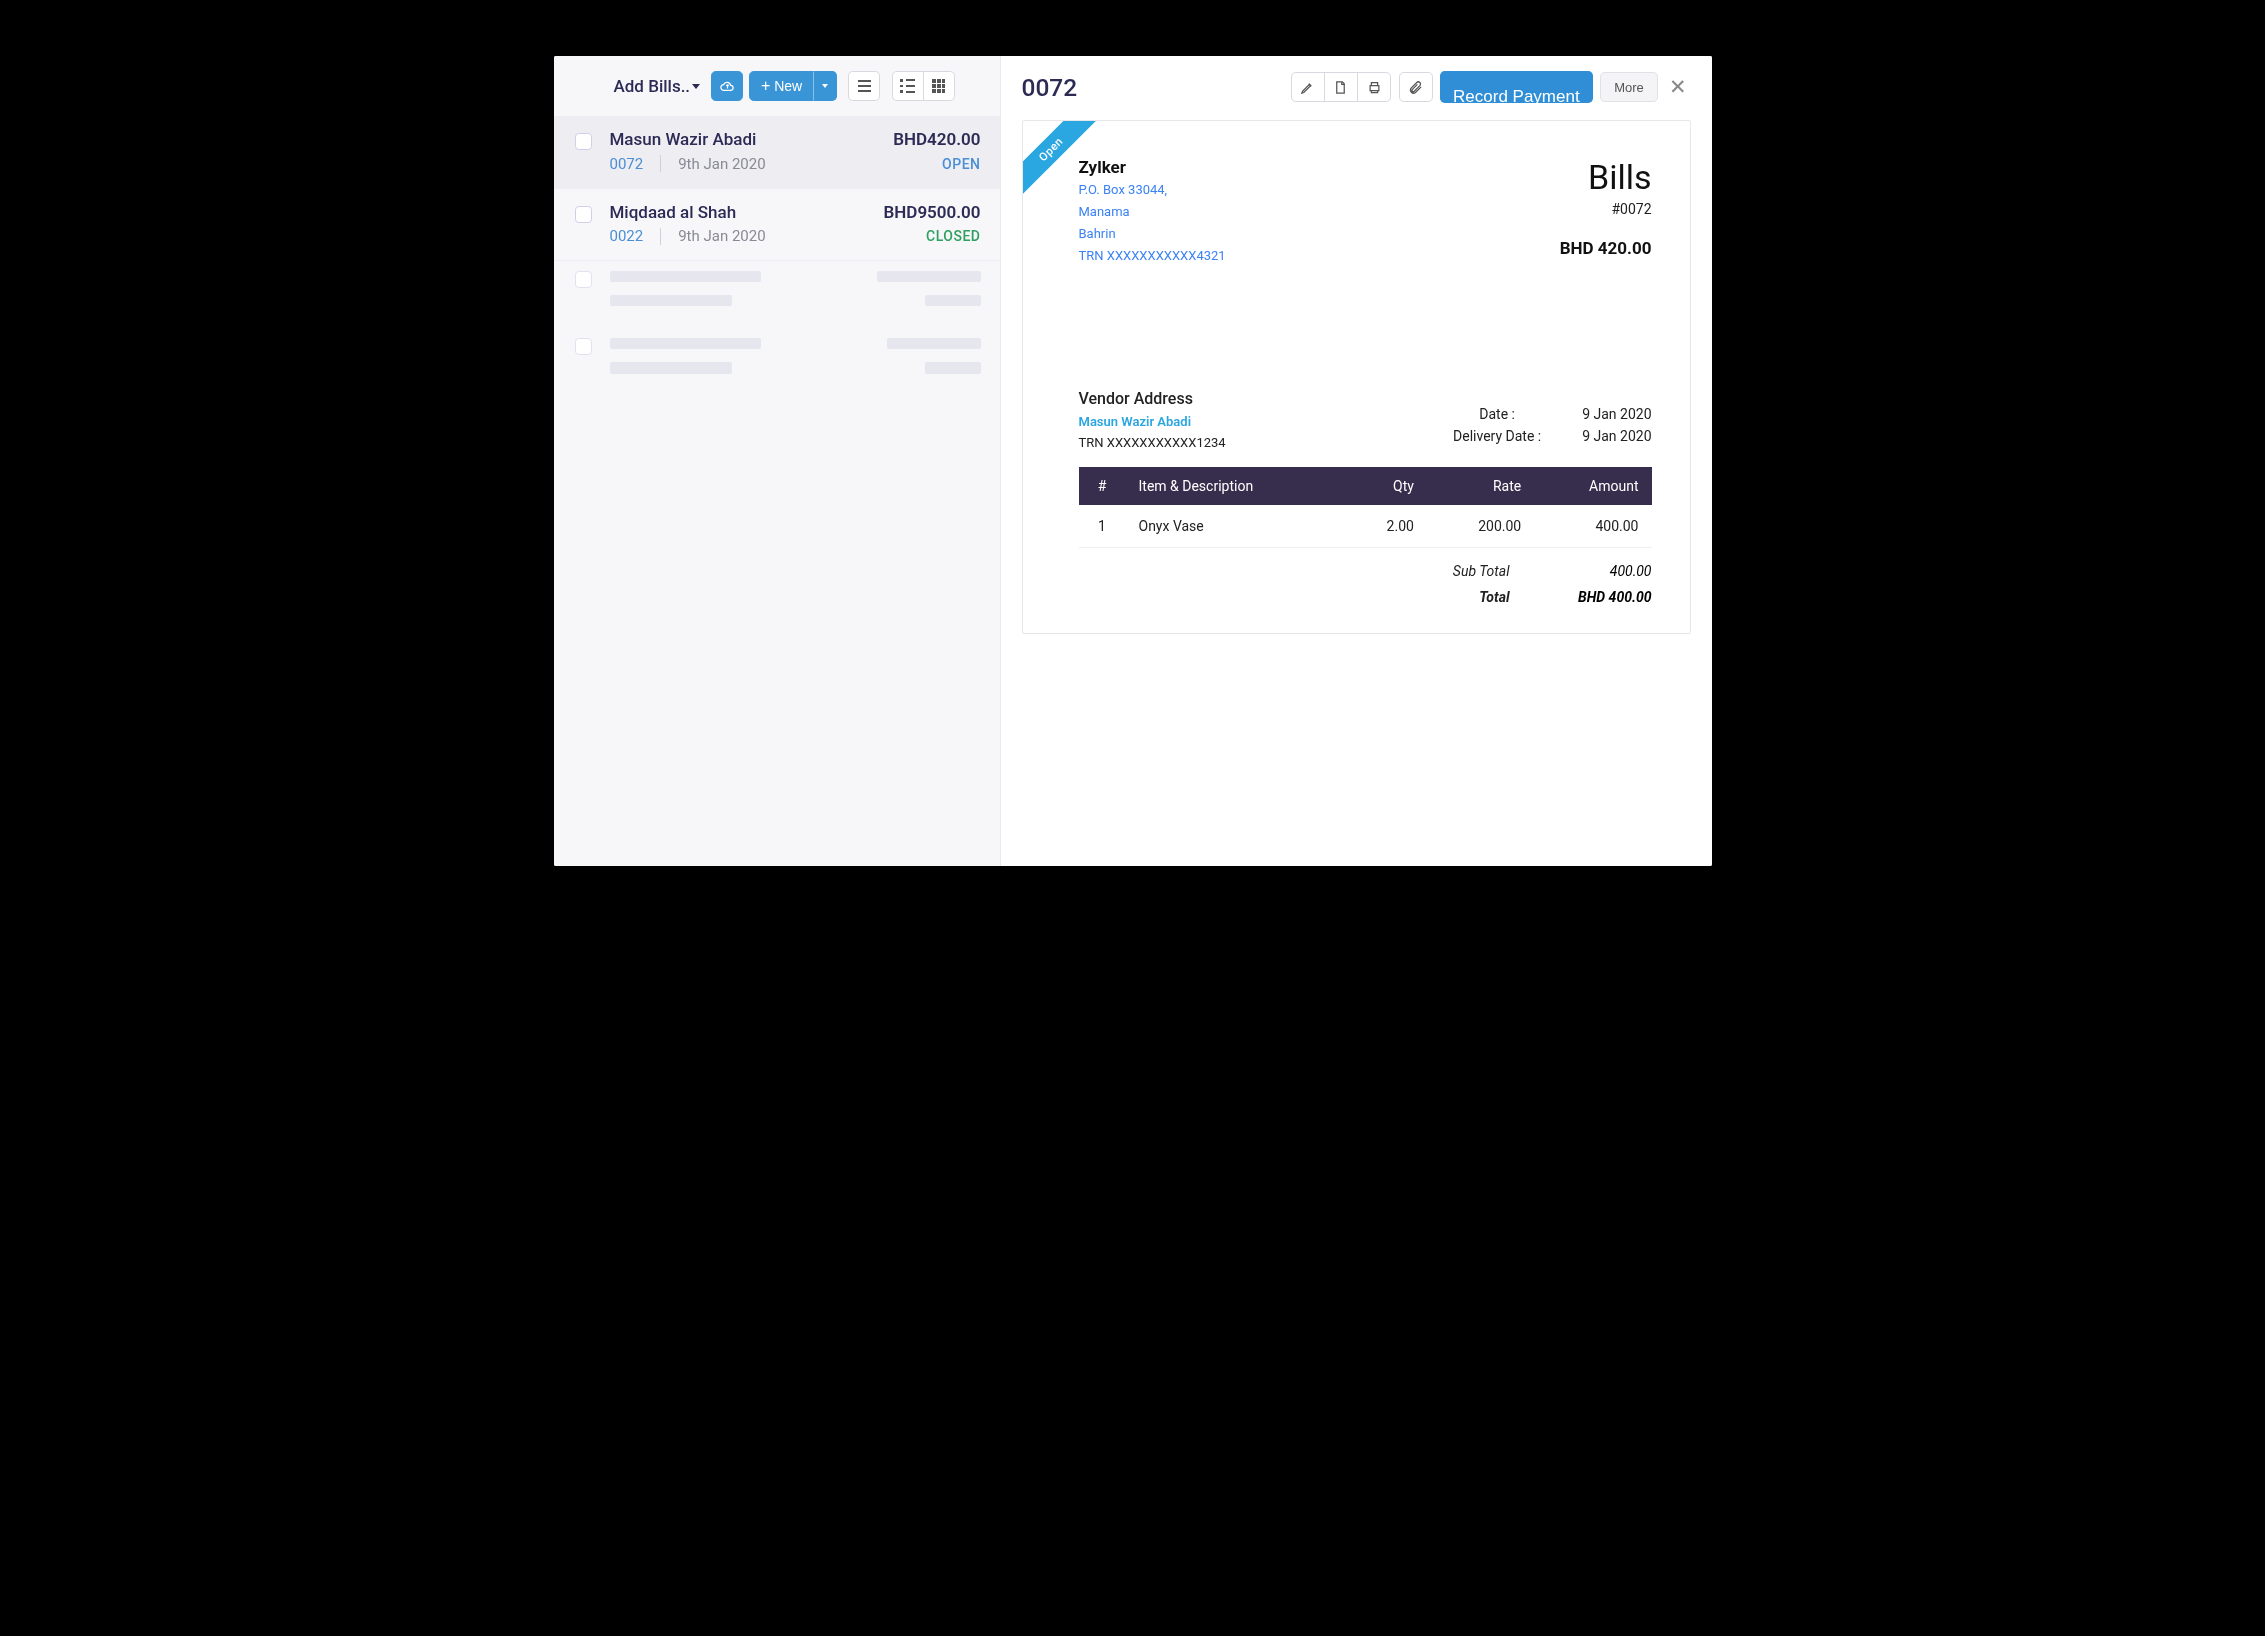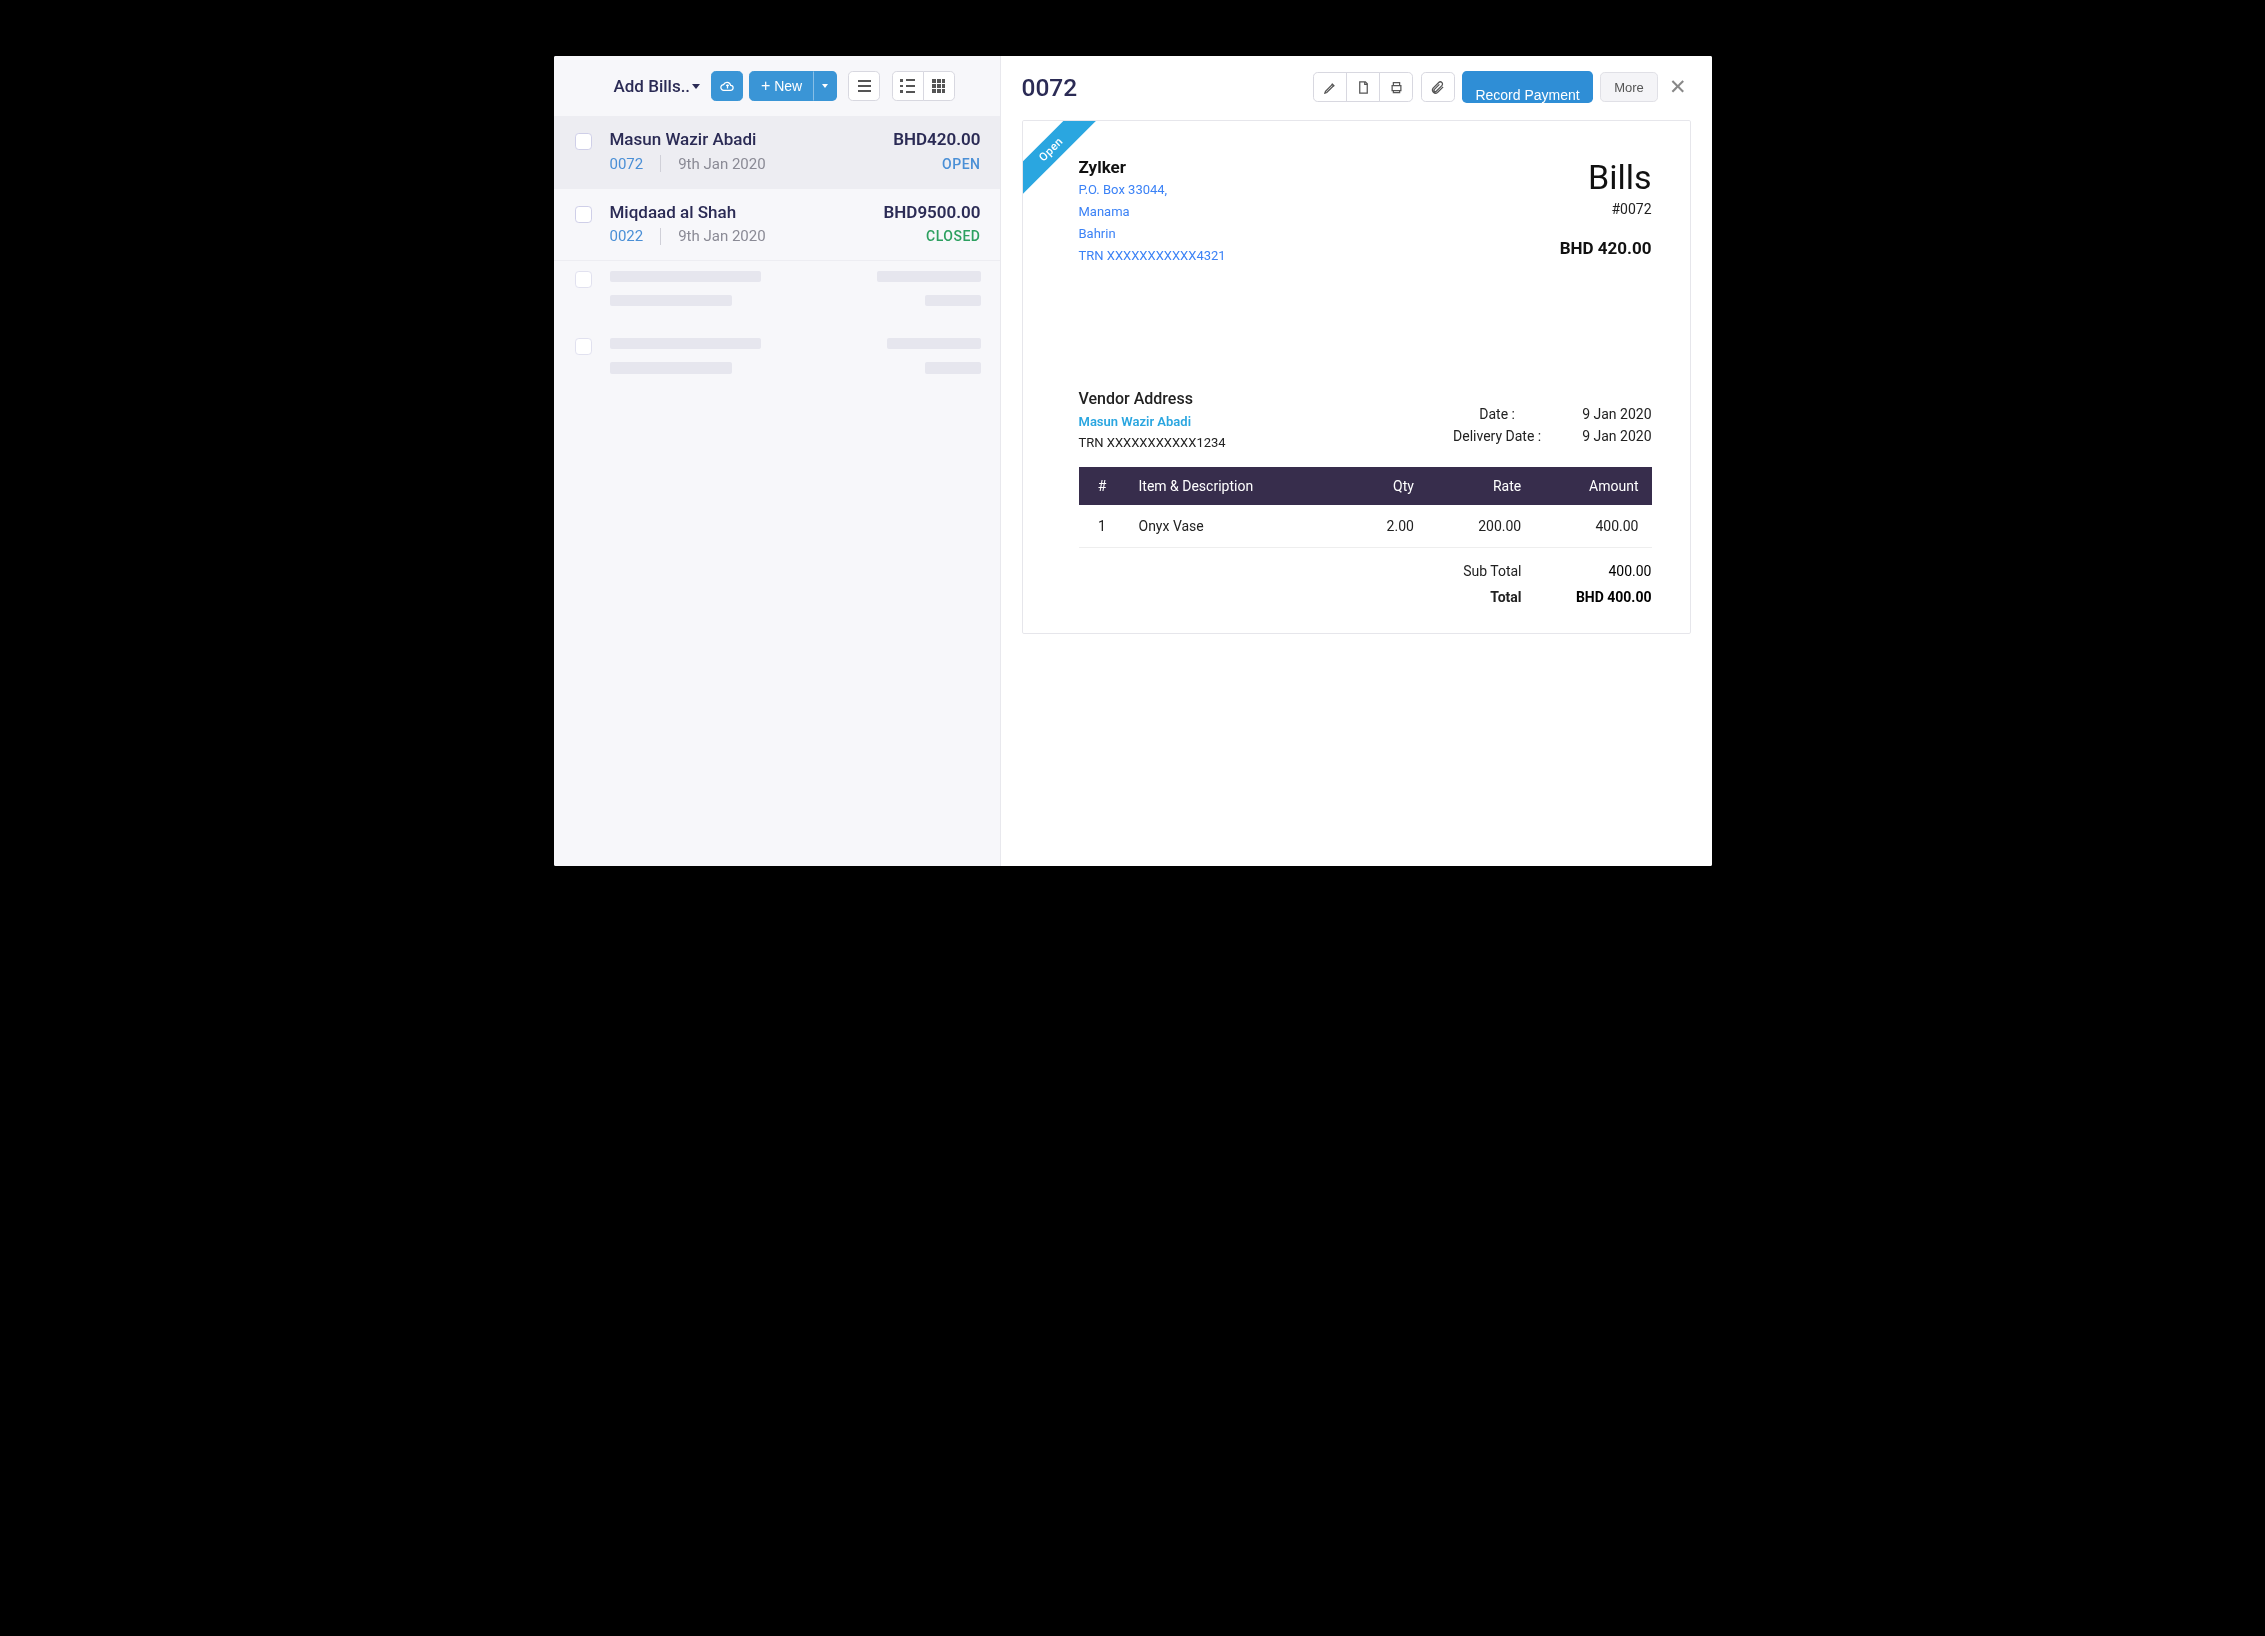--- a/index.html
+++ b/index.html
@@ -150,21 +150,21 @@
     width: 34px; height: 30px;
     display:inline-flex; align-items:center; justify-content:center;
     cursor:pointer; color:#555;
   }
   .icon-btn-group { display:inline-flex; }
   .icon-btn-group .icon-btn{ border-radius:0; margin-left:-0.9px;}
   .icon-btn-group .icon-btn:first-child{ border-radius:4.7px 0 0 4.7px; margin-left:0;}
   .icon-btn-group .icon-btn:last-child{ border-radius:0 4.7px 4.7px 0;}
   .record-btn {
     background:#2f8ed6; color:#fff; border:none; border-radius:4.7px;
-    height:18px; padding:16px 13px; font-size:14px; font-weight:500; cursor:pointer;
+    height:18px; padding:16px 13px; font-size:17px; font-weight:500; cursor:pointer;
   }
   .more-btn {
     background:#f4f4f7; border:0.9px solid #e0e0e6; color:#555;
     height:30px; padding:0 13px; border-radius:4.7px; font-size:13px; cursor:pointer;
   }
   .close-x { font-size:21px; color:#888; cursor:pointer; padding:0 3.8px; }
 
   .doc-card {
     border: 0.9px solid #e6e6eb;
     border-radius: 1.9px;
@@ -205,21 +205,21 @@
   }
   .items-table thead th.r { text-align:right; }
   .items-table thead th.c { text-align:center; width:47px;}
   .items-table tbody td {
     padding:13px; font-size:14px; color:#222; border-bottom:0.9px solid #eee;
   }
   .items-table tbody td.r{ text-align:right;}
   .items-table tbody td.c{ text-align:center;}
 
   .totals { margin-top:15px; display:flex; flex-direction:column; align-items:flex-end; gap:9.4px; font-size:14px;}
-  .totals .row{ display:flex; gap:26px; }
+  .totals .row{ display:flex; gap:38px;font-style:italic; }
   .totals .lbl{ color:#222; min-width:85px; text-align:right;}
   .totals .val{ min-width:104px; text-align:right;}
   .totals .bold{ font-weight:700;}
 
   svg { width:15px; height:15px; }
 </style>
 </head>
 <body>
 
 <div class="app">

